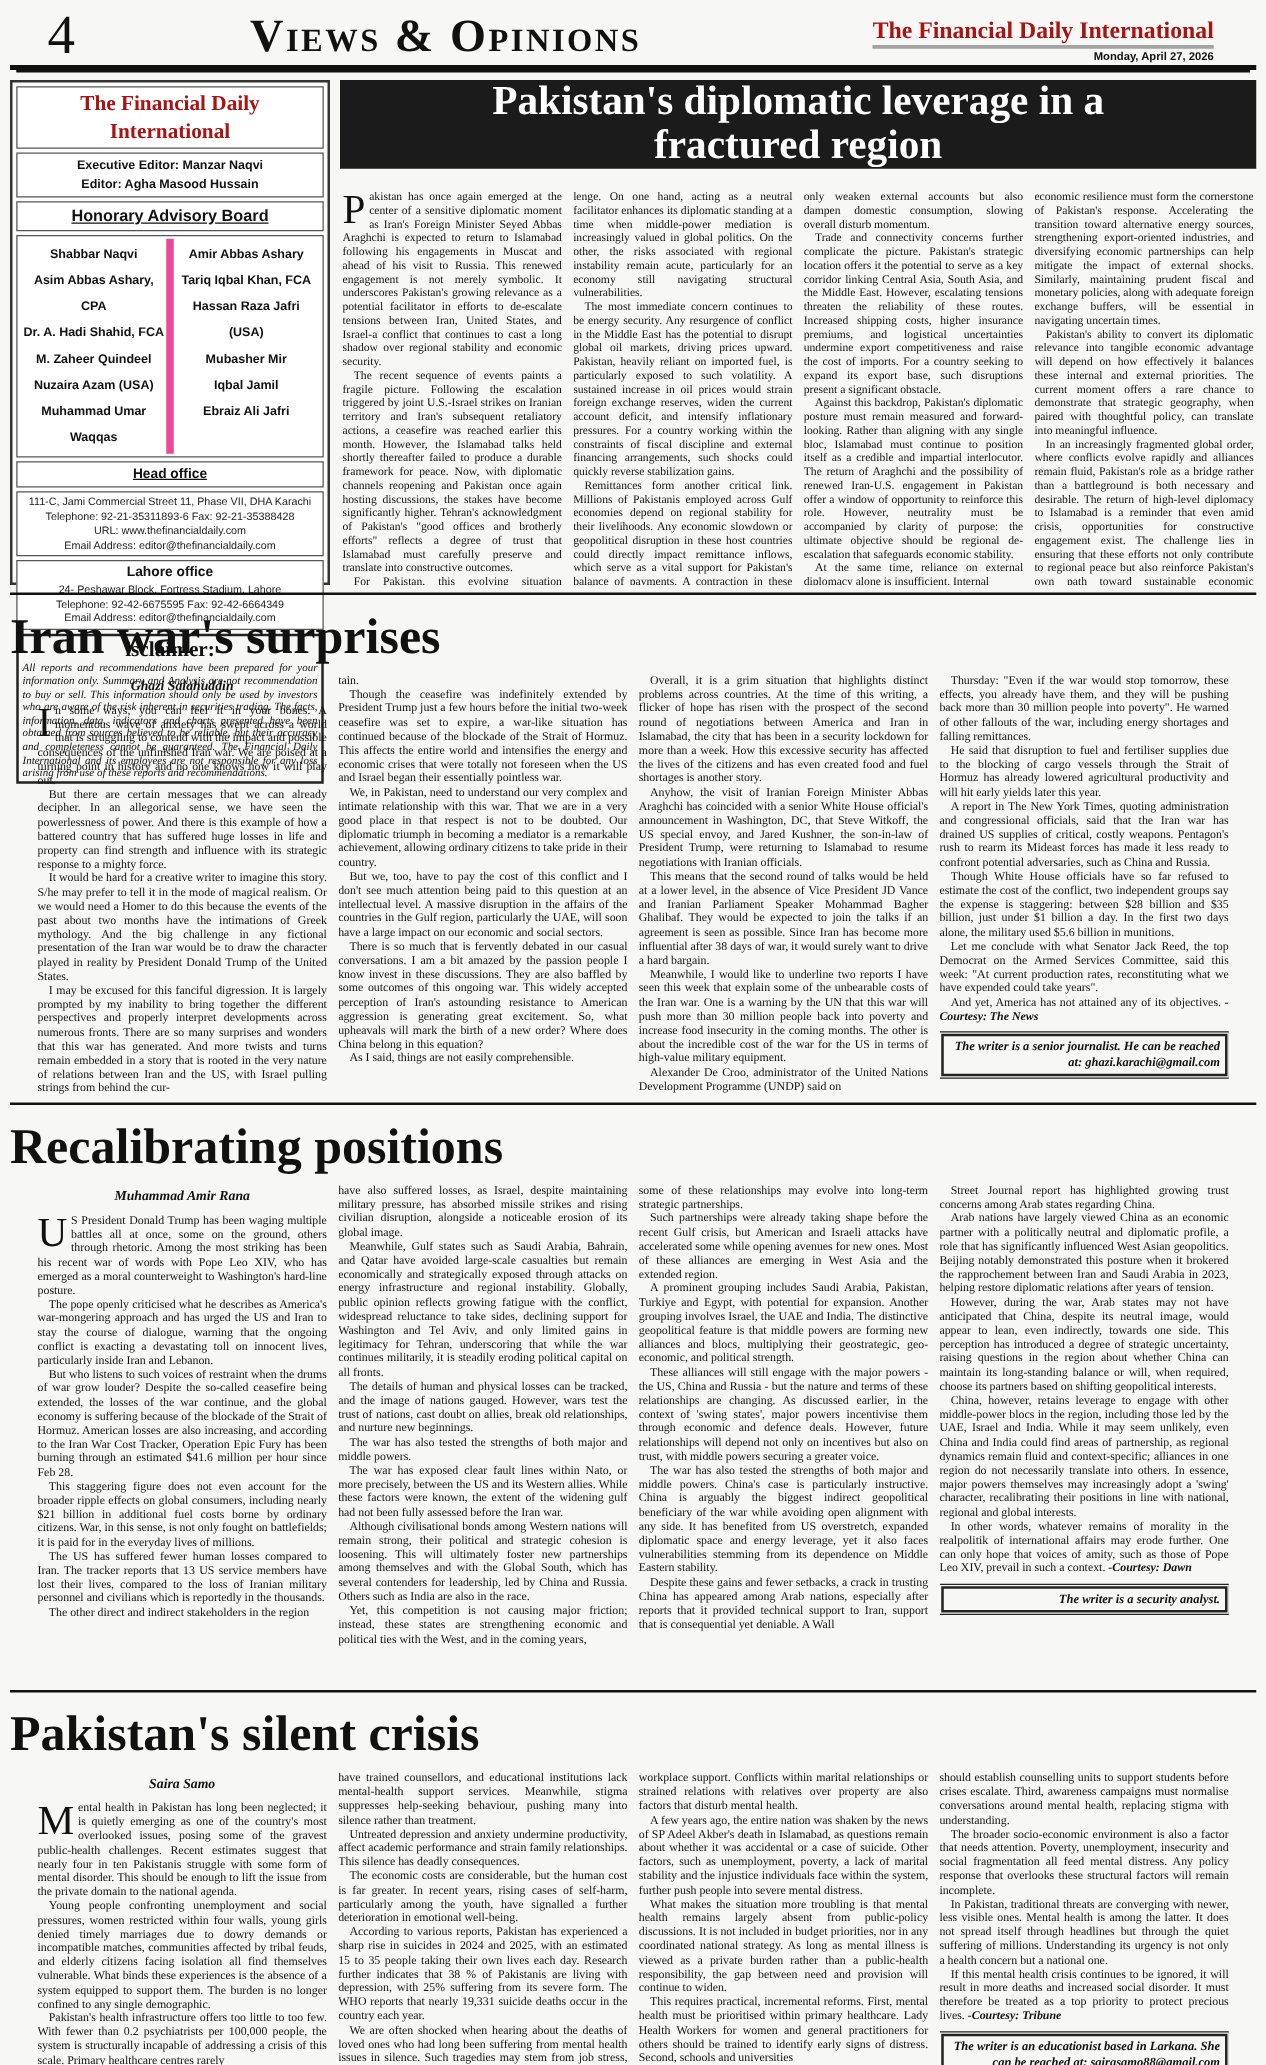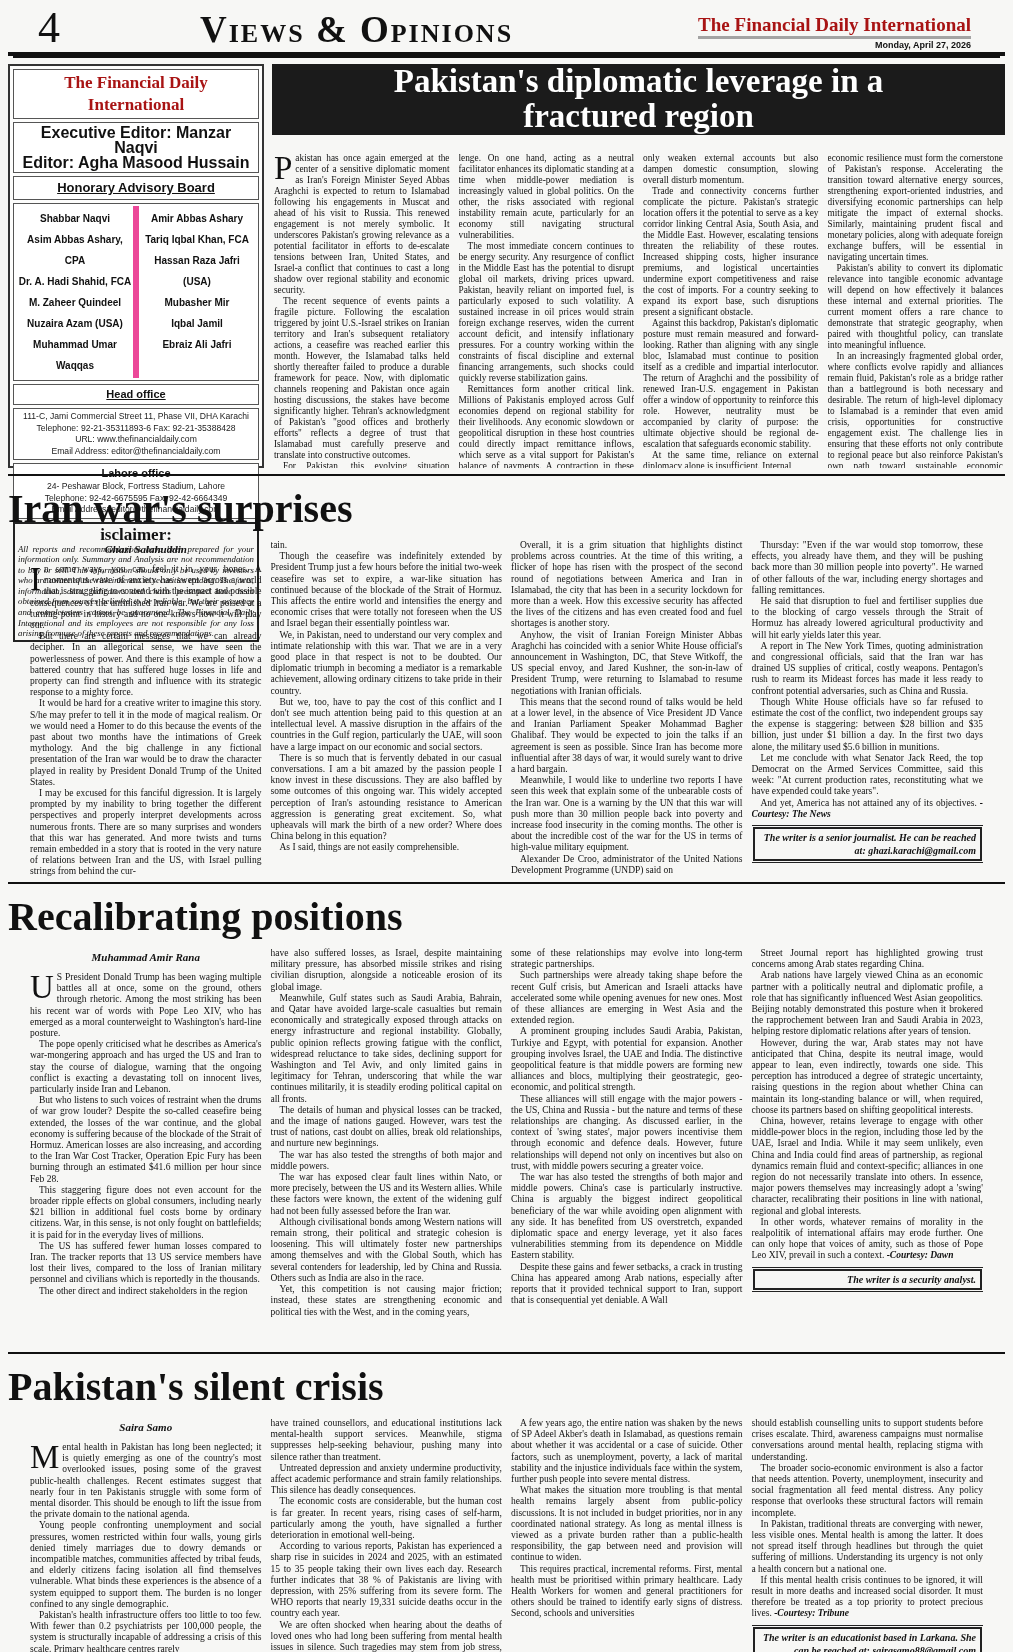--- a/index.html
+++ b/index.html
@@ -22,21 +22,21 @@
   .masthead-name{color:var(--masthead-red);font-weight:bold;font-size:19px;line-height:20px;}
   .masthead-date{font-family:"Liberation Sans",sans-serif;font-weight:bold;font-size:9px;
     border-top:3px solid #a3a3a3;margin-top:1px;padding-top:1px;}
 
   
   .top-section{display:flex;gap:8px;height:404px;}
   aside.sidebar{width:256px;flex:0 0 256px;border:2px solid #333;background:#fdfdfc;
     padding:3px;display:flex;flex-direction:column;gap:3px;font-family:"Liberation Sans",sans-serif;}
   .sb-box{border:1px solid #555;padding:2px 3px;text-align:center;background:#fff;}
   .sb-title{color:var(--masthead-red);font-family:"Liberation Serif",serif;font-weight:bold;font-size:17px;line-height:22px;}
-  .sb-editors div{font-size:16px;font-weight:bold;line-height:15px;}
+  .sb-editors div{font-size:10px;font-weight:bold;line-height:15px;}
   .sb-advisory-head{font-size:13px;font-weight:bold;text-decoration:underline;line-height:18px;}
   .advisory-cols{display:flex;}
   .advisory-col{flex:1;padding:2px 0;}
   .advisory-col:first-child{border-right:6px solid #ec4899;}
   .advisory-col div{font-size:10px;font-weight:bold;line-height:21px;}
   .office-head{font-size:11px;font-weight:bold;text-decoration:underline;line-height:15px;}
   .office-head.nol{text-decoration:none;}
   .office-lines div{font-size:8.6px;line-height:11.5px;color:#222;}
   .sb-disclaimer{border:2px solid #222;text-align:center;padding:1px 3px;flex:1;}
   .disclaimer-title{font-family:"Liberation Serif",serif;font-weight:bold;font-size:17px;line-height:19px;}
@@ -254,20 +254,21 @@
           <p>Pakistan's health infrastructure offers too little to too few. With fewer than 0.2 psychiatrists per 100,000 people, the system is structurally incapable of addressing a crisis of this scale. Primary healthcare centres rarely</p>
         </div>
         <div class="col">
           <p class="cont">have trained counsellors, and educational institutions lack mental-health support services. Meanwhile, stigma suppresses help-seeking behaviour, pushing many into silence rather than treatment.</p>
           <p>Untreated depression and anxiety undermine productivity, affect academic performance and strain family relationships. This silence has deadly consequences.</p>
           <p>The economic costs are considerable, but the human cost is far greater. In recent years, rising cases of self-harm, particularly among the youth, have signalled a further deterioration in emotional well-being.</p>
           <p>According to various reports, Pakistan has experienced a sharp rise in suicides in 2024 and 2025, with an estimated 15 to 35 people taking their own lives each day. Research further indicates that 38 % of Pakistanis are living with depression, with 25% suffering from its severe form. The WHO reports that nearly 19,331 suicide deaths occur in the country each year.</p>
           <p>We are often shocked when hearing about the deaths of loved ones who had long been suffering from mental health issues in silence. Such tragedies may stem from job stress, excessive pressure from superiors or a lack of</p>
         </div>
         <div class="col">
+          <p class="cont">workplace support. Conflicts within marital relationships or strained relations with relatives over property are also factors that disturb mental health.</p>
           <p>A few years ago, the entire nation was shaken by the news of SP Adeel Akber's death in Islamabad, as questions remain about whether it was accidental or a case of suicide. Other factors, such as unemployment, poverty, a lack of marital stability and the injustice individuals face within the system, further push people into severe mental distress.</p>
           <p>What makes the situation more troubling is that mental health remains largely absent from public-policy discussions. It is not included in budget priorities, nor in any coordinated national strategy. As long as mental illness is viewed as a private burden rather than a public-health responsibility, the gap between need and provision will continue to widen.</p>
           <p>This requires practical, incremental reforms. First, mental health must be prioritised within primary healthcare. Lady Health Workers for women and general practitioners for others should be trained to identify early signs of distress. Second, schools and universities</p>
         </div>
         <div class="col">
           <p class="cont">should establish counselling units to support students before crises escalate. Third, awareness campaigns must normalise conversations around mental health, replacing stigma with understanding.</p>
           <p>The broader socio-economic environment is also a factor that needs attention. Poverty, unemployment, insecurity and social fragmentation all feed mental distress. Any policy response that overlooks these structural factors will remain incomplete.</p>
           <p>In Pakistan, traditional threats are converging with newer, less visible ones. Mental health is among the latter. It does not spread itself through headlines but through the quiet suffering of millions. Understanding its urgency is not only a health concern but a national one.</p>
           <p>If this mental health crisis continues to be ignored, it will result in more deaths and increased social disorder. It must therefore be treated as a top priority to protect precious lives. <span class="courtesy">-Courtesy: Tribune</span></p>
           <div class="writer-box">The writer is an educationist based in Larkana. She can be reached at: sairasamo88@gmail.com</div>

